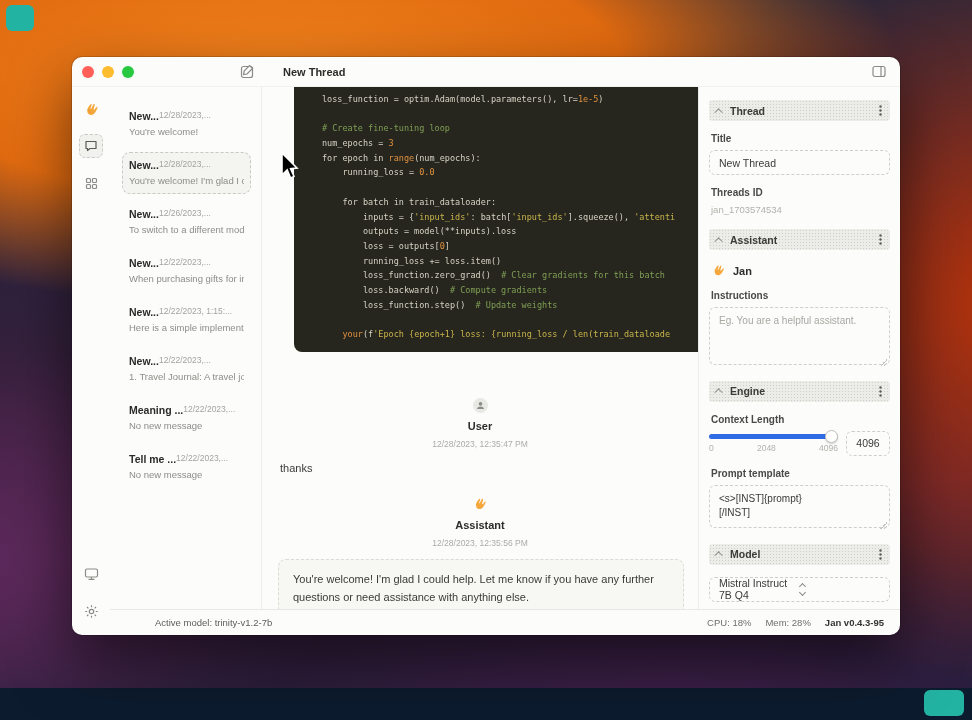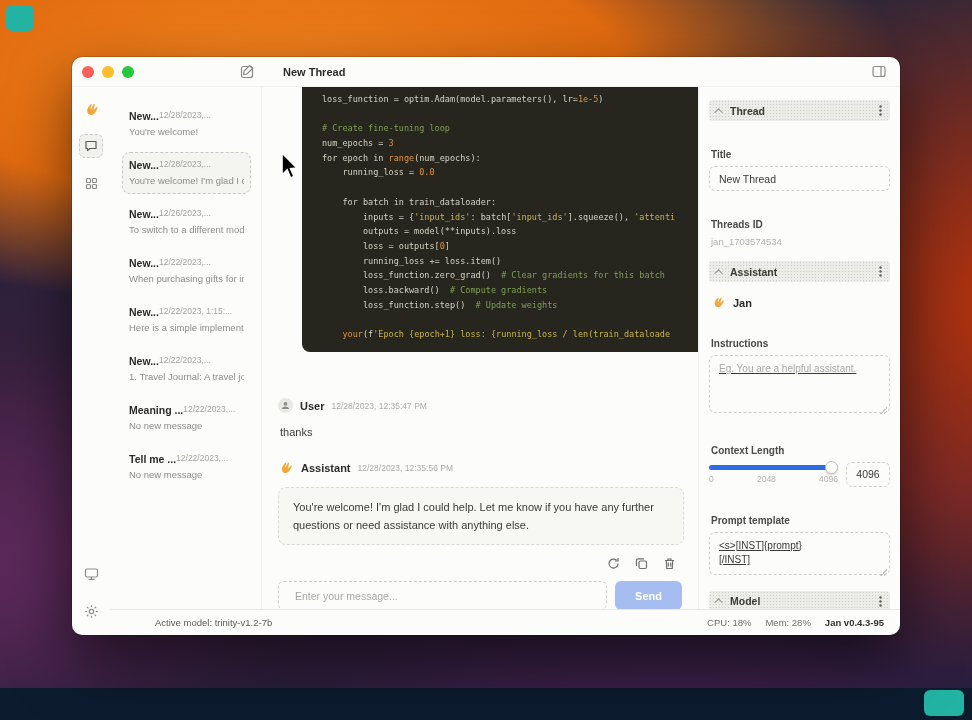--- a/index.html
+++ b/index.html
@@ -44,26 +44,26 @@
   .sidebar { width:152px; border-right:1px solid #ececea; padding:16px 10px 0 12px; overflow:hidden; }
   .thread-item { padding:6px 6px 7px; border:1px dashed transparent; border-radius:8px; margin-bottom:7px; }
   .thread-item.active { border-color:#c9c9c4; background:#f4f4f0; }
   .t-row1 { display:flex; align-items:flex-start; gap:0; white-space:nowrap; overflow:hidden; }
   .t-title { font-size:10.5px; font-weight:bold; color:#2b2b29; }
   .t-date { font-size:8.5px; color:#a3a39e; }
   .t-preview { margin-top:4px; font-size:9.5px; color:#8d8d88; white-space:nowrap; overflow:hidden; }
 
   
   .chat { width:437px; border-right:1px solid #ececea; padding:0 16px; display:flex; flex-direction:column; overflow:hidden; }
-  .code-block { margin-left:24px; width:450px; height:265px; background:#26261f; border-radius:0 0 8px 8px;
-    padding:5px 0 0 20px; overflow:hidden; flex:none; }
+  .code-block { margin-left:16px; width:450px; height:265px; background:#26261f; border-radius:0 0 8px 8px;
+    padding:5px 0 0 28px; overflow:hidden; flex:none; }
   .code-line { font-family:"DejaVu Sans Mono",monospace; font-size:8.5px; line-height:14.7px; white-space:pre; height:14.7px; overflow:hidden; }
   .tk-d { color:#d6d3c4; } .tk-c { color:#7f9f54; } .tk-n { color:#e0913d; } .tk-s { color:#c9b44a; }
 
-  .msg-head { display:flex; align-items:center; gap:7px; margin-top:0; }
+  .msg-head { display:flex; align-items:center; gap:7px; margin-top:0;flex-direction:column; }
   .msg-role { font-size:11px; font-weight:bold; color:#2c2c2a; }
   .msg-time { font-size:8.5px; color:#ababa6; }
   .msg-text { font-size:11px; color:#3a3a37; margin:13px 0 0 2px; }
   .asst-bubble { margin-top:11px; background:#f7f7f3; border:1px dashed #dbdbd5; border-radius:8px;
     padding:10px 14px; font-size:11px; line-height:1.65; color:#3a3a37; width:406px; }
   .avatar-circ { width:15px; height:15px; border-radius:50%; background:#e8e8e4; display:flex; align-items:center; justify-content:center; color:#8d8d88; }
 
   .actions-row { display:flex; justify-content:flex-end; gap:15px; margin-top:12px; padding-right:6px; color:#6e6e6a; }
   .input-row { display:flex; gap:8px; margin-top:11px; }
   .chat-input { flex:1; height:29px; border:1px dashed #cfcfca; border-radius:6px; padding:0 16px;
@@ -71,26 +71,26 @@
   .chat-input::placeholder { color:#a8a8a3; }
   .send-btn { width:67px; height:29px; border:none; border-radius:6px; background:#a5bdf0; color:#fff;
     font-size:11px; font-weight:bold; font-family:"Liberation Sans",sans-serif; }
 
   
   .panel { flex:1; padding:13px 10px 0; overflow:hidden; }
   .p-header { height:21px; display:flex; align-items:center; gap:7px; padding:0 8px; border-radius:4px;
     background-color:#ecece9; background-image:radial-gradient(circle,#cfcfca 0.7px,transparent 0.8px); background-size:3px 3px; }
   .p-header-label { font-size:10.5px; font-weight:bold; color:#3a3a37; flex:1; }
   .chev-up { width:6px; height:6px; border-left:1.4px solid #8a8a86; border-top:1.4px solid #8a8a86; transform:rotate(45deg) translateY(2px); }
-  .p-label { font-size:10px; font-weight:bold; color:#49494 5; color:#494945; margin:28px 2px 6px; }
+  .p-label { font-size:10px; font-weight:bold; color:#49494 5; color:#494945; margin:12px 2px 6px; }
   .p-input { width:100%; height:25px; border:1px dashed #cfcfca; border-radius:6px; padding:0 9px;
     font-size:10.5px; color:#3a3a37; background:transparent; outline:none; font-family:"Liberation Sans",sans-serif; }
   .p-textarea { width:100%; border:1px dashed #cfcfca; border-radius:6px; padding:6px 9px;
     font-size:10px; color:#3a3a37; background:transparent; outline:none; resize:none;
-    font-family:"Liberation Sans",sans-serif; line-height:1.45;text-decoration:underline; }
+    font-family:"Liberation Sans",sans-serif; line-height:1.45; }
   .p-textarea::placeholder { color:#a8a8a3; }
   .p-muted { font-size:9.5px; color:#b2b2ac; margin:0 2px; }
   .jan-row { display:flex; align-items:center; gap:7px; margin:13px 2px 0; font-size:11px; font-weight:bold; color:#2c2c2a; }
 
   .slider-row { display:flex; align-items:center; gap:8px; margin-top:4px; }
   .slider-wrap { flex:1; }
   .slider-track { position:relative; height:5px; border-radius:3px; background:#2e6be5; }
   .slider-rest { position:absolute; right:0; top:0; width:4%; height:5px; background:#d7d7d2; border-radius:0 3px 3px 0; }
   .slider-handle { position:absolute; right:0; top:-4px; width:13px; height:13px; background:#fff;
     border:1px solid #c4c4bf; border-radius:50%; box-shadow:0 1px 2px rgba(0,0,0,.2); }
@@ -356,20 +356,29 @@
                 <path d="M4.2 9.6c-.5-1.2 3.1-7.3 4.3-6.6.9.5-1.6 4.6-.7 4.9.9.3 2.4-5.6 3.6-5.1 1.2.5-1.4 5.7-.5 6 .8.3 2.5-3.6 3.4-2.9.8.6-1.3 4.6-3 6.5-1.8 2-5 1.9-6.3.2-.6-.8-.5-2-.8-3z" fill="#f5a73b"></path>
               </svg>
               <span>Jan</span>
             </div>
             <div class="p-label">Instructions</div>
             <div class="ta-wrap">
               <textarea class="p-textarea" rows="3" placeholder="Eg. You are a helpful assistant." style=""></textarea>
               <div class="grip"></div>
             </div>
 
+            <div class="p-header" style="margin-top:12px;">
+              <span class="chev-up"></span>
+              <span class="p-header-label">Engine</span>
+              <svg width="3" height="11" viewBox="0 0 3 11" fill="#5c5c58">
+                <circle cx="1.5" cy="1.5" r="1.2"></circle>
+                  <circle cx="1.5" cy="5.5" r="1.2"></circle>
+                  <circle cx="1.5" cy="9.5" r="1.2"></circle>
+              </svg>
+            </div>
             <div class="p-label">Context Length</div>
             <div class="slider-row">
               <div class="slider-wrap">
                 <div class="slider-track">
                   <div class="slider-rest"></div>
                   <div class="slider-handle"></div>
                 </div>
                 <div class="ticks">
                   <span>0</span>
                     <span>2048</span>

